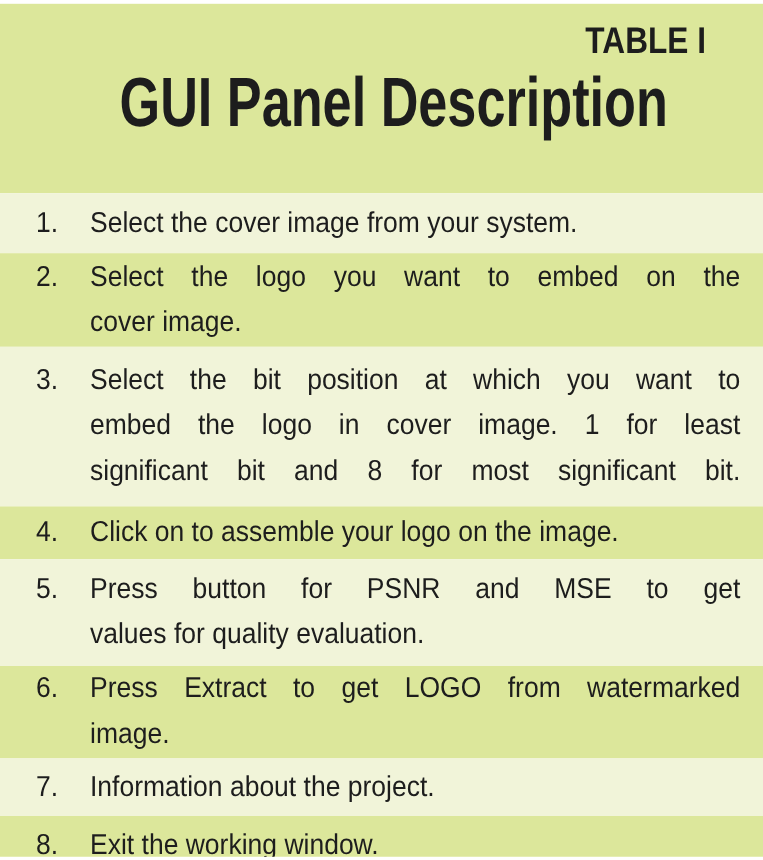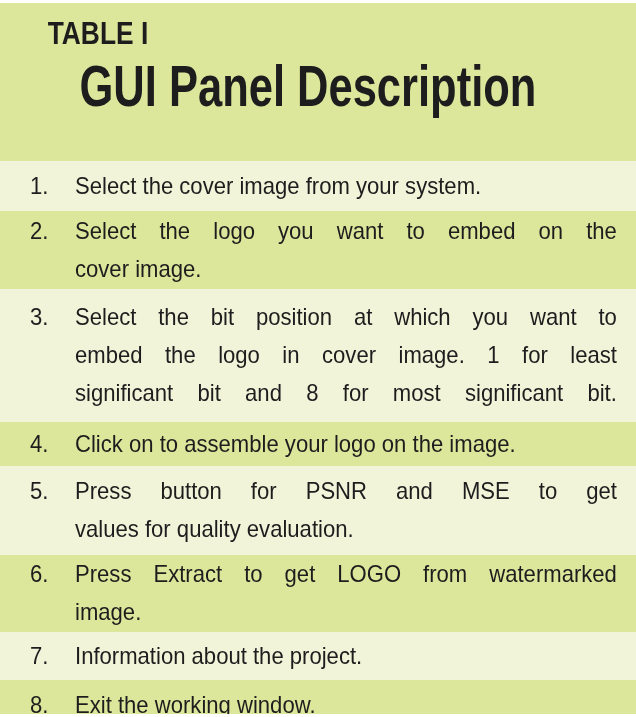--- a/index.html
+++ b/index.html
@@ -27,21 +27,21 @@
     width: 636px;
     height: 711px;
     overflow: hidden;
   }
   
   .title-band {
     height: 158px;
     box-sizing: border-box;
     padding-top: 12px;
     background: #dce79b;
-    text-align: left;
+    text-align: right;
   }
   .table-label {
     font-size: 31px;
     font-weight: bold;
     line-height: 38px;
     transform: scaleX(0.85);
     letter-spacing: 0px;
     white-space: nowrap;
   }
   .table-title {

